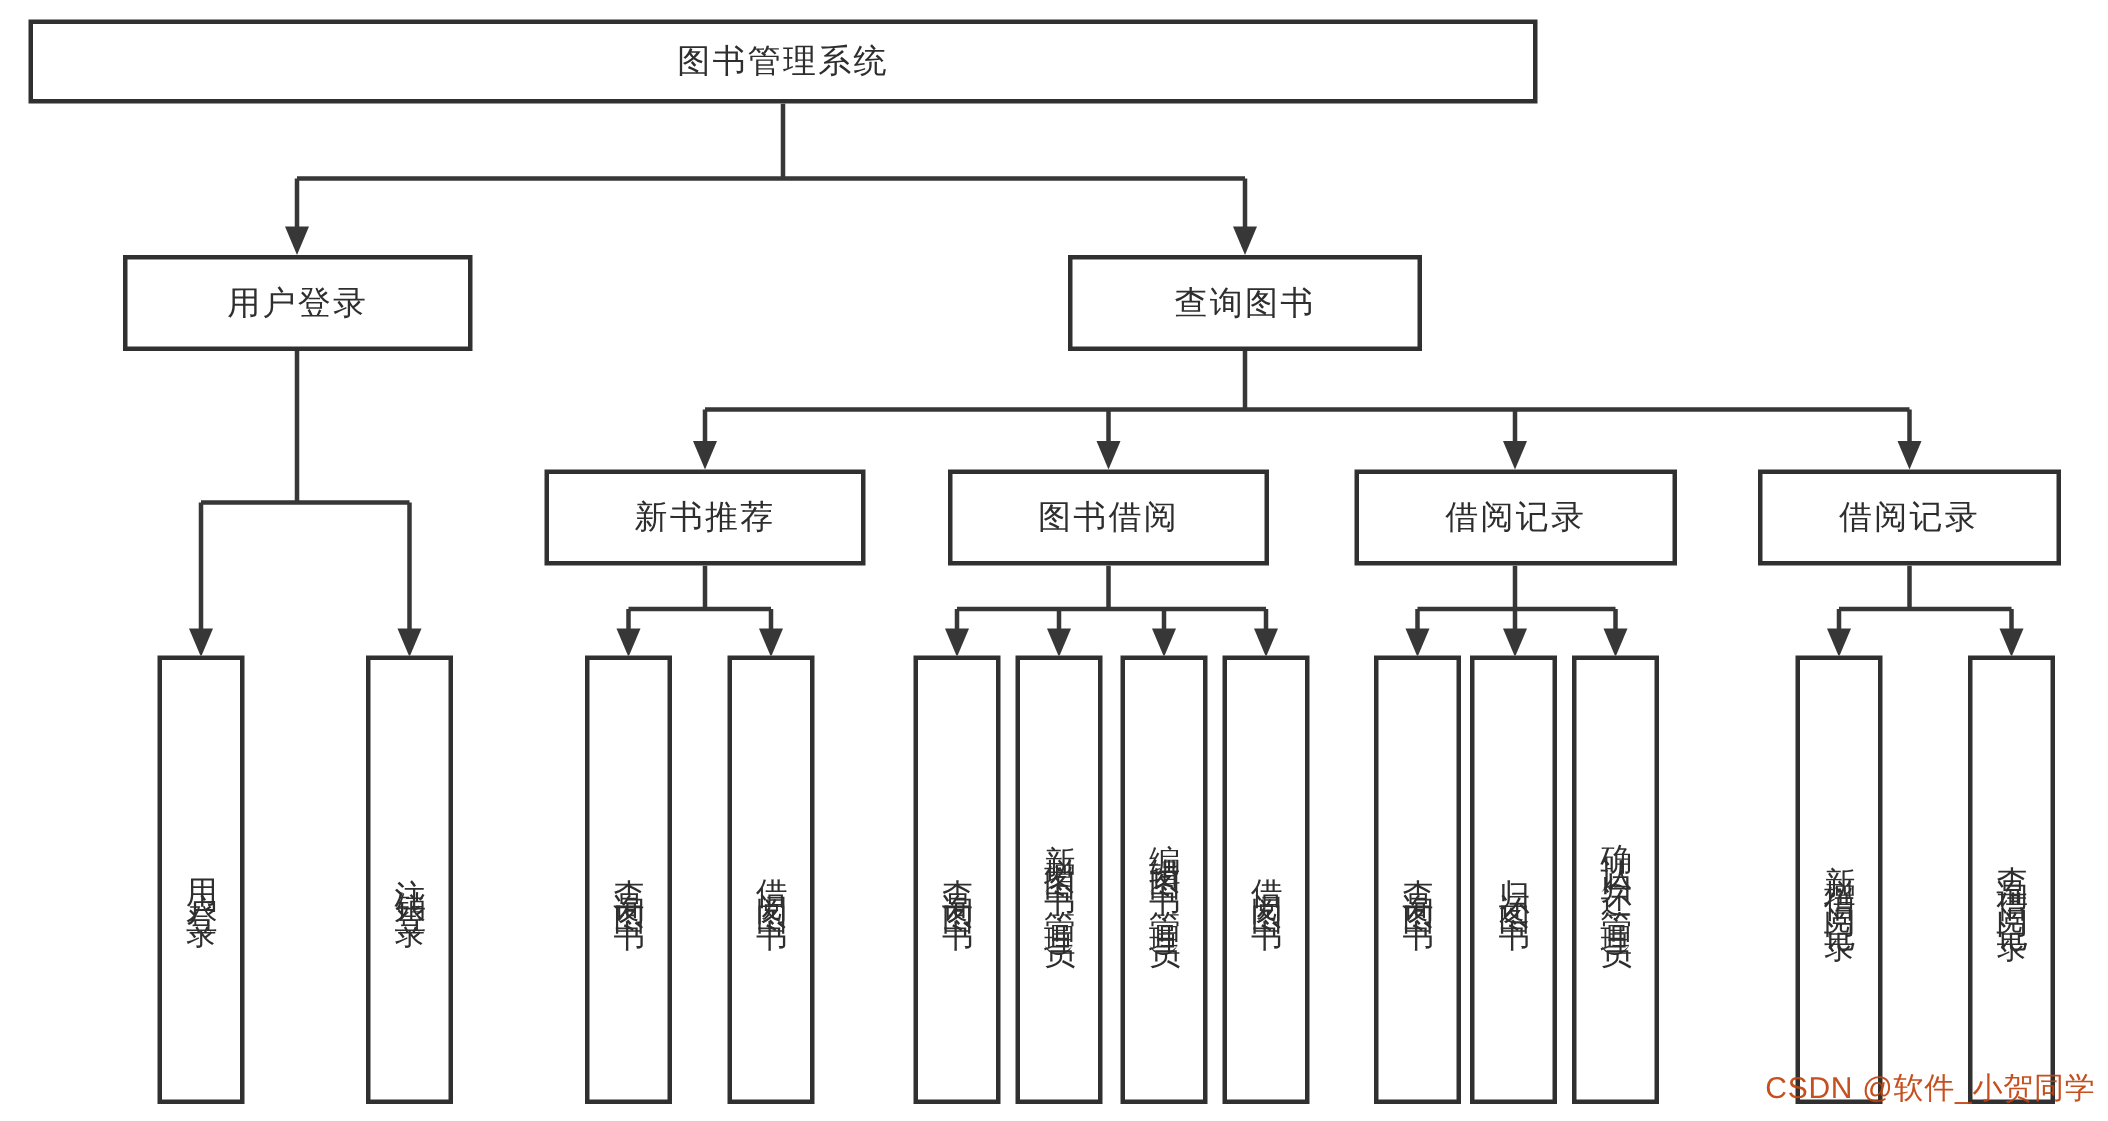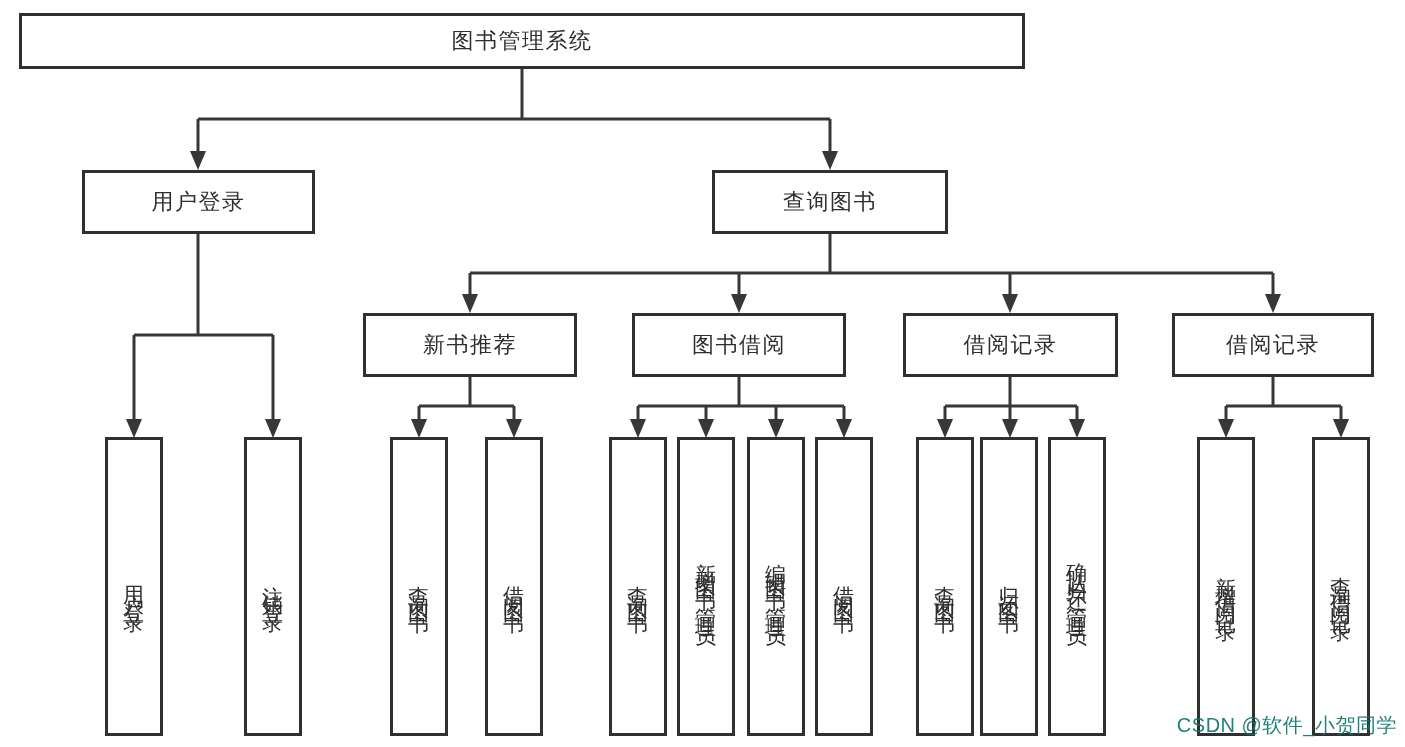--- a/index.html
+++ b/index.html
@@ -20,21 +20,21 @@
     position:absolute; box-sizing:border-box; top:437px; width:58px; height:299px;
     border:3px solid #303030; background:#ffffff;
     display:flex; align-items:center; justify-content:center;
   }
   .vtext {
     writing-mode:vertical-rl; text-orientation:mixed;
     font-size:21px; color:#2e2e2e; letter-spacing:9px; line-height:1;
   }
   .watermark {
     position:absolute; top:712px; right:8px;
-    font-size:20px; color:#0f766e; opacity:0.92;
+    font-size:20px; color:#c2410c; opacity:0.92;
     letter-spacing:0.5px; white-space:nowrap;
   }
 </style>
 </head>
 <body>
 
 <div class="canvas">
 
   <svg class="connectors" viewBox="0 0 1405 747" xmlns="http://www.w3.org/2000/svg">
     <g>

